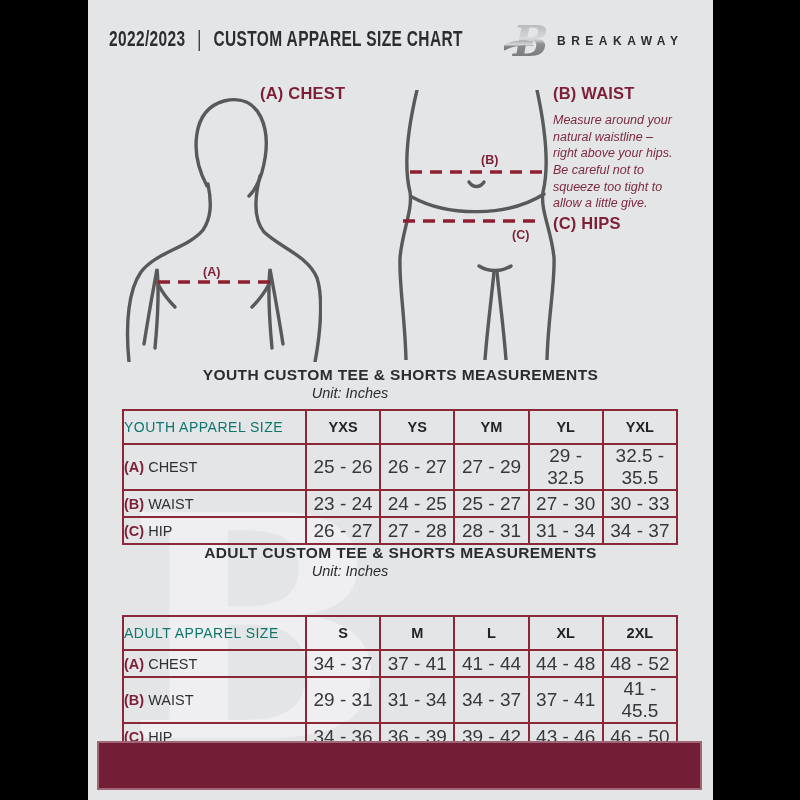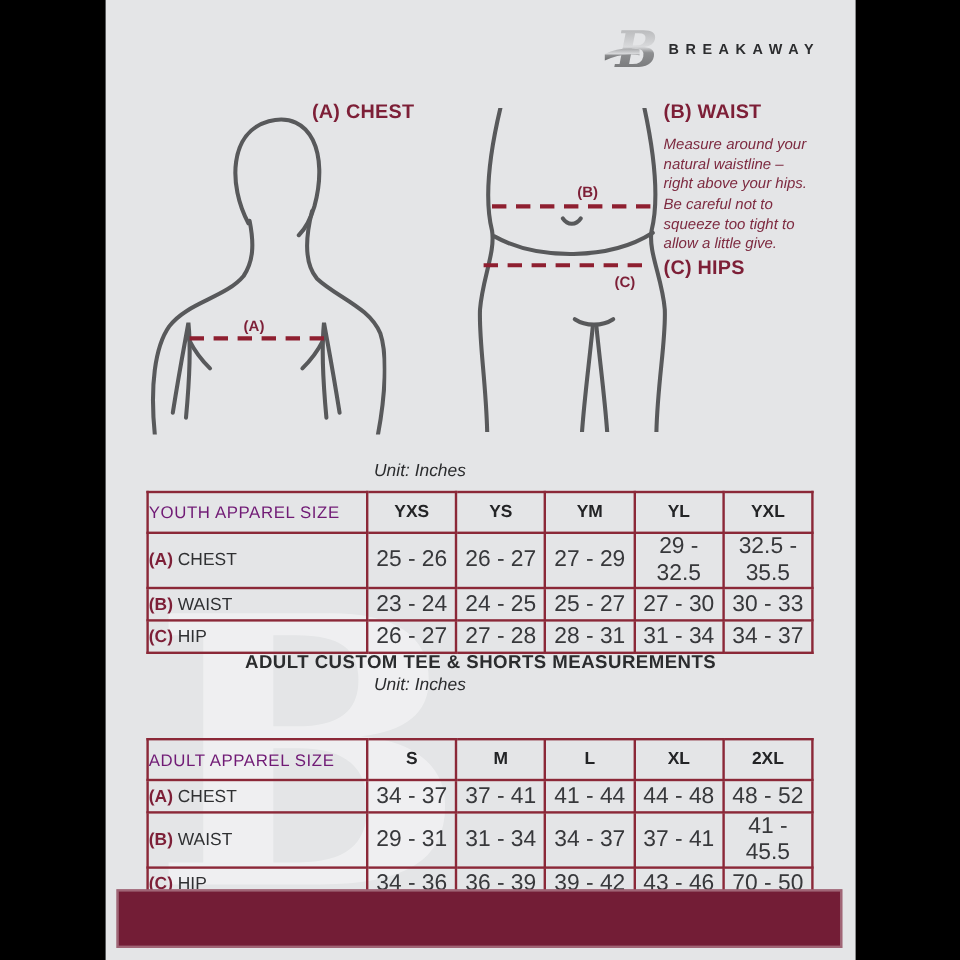--- a/index.html
+++ b/index.html
@@ -47,38 +47,45 @@
             font-style:italic;color:#2b2c2e;z-index:1;}
   .t-youth-title{top:366px;} .t-youth-unit{top:385px;}
   .t-adult-title{top:544px;} .t-adult-unit{top:563px;}
   .tbl-wrap{position:absolute;left:34px;width:556px;z-index:1;}
   .t-youth{top:409px;} .t-adult{top:615px;border-radius:28px;}
   table.sizes{border-collapse:collapse;table-layout:fixed;width:556px;background:transparent;}
   table.sizes td{border:2px solid #8b2838;padding:0;}
   table.sizes tr:first-child td{height:34px;}
   table.sizes tr td{height:27px;}
   .c-first{width:183px;text-align:left;padding-left:17px;}
-  .h-first{font-size:14px;letter-spacing:.5px;color:#701a75;}
+  .h-first{font-size:14px;letter-spacing:.5px;color:#0f766e;}
   .c-size{font-weight:bold;font-size:14.5px;text-align:center;color:#232426;}
   .c-val{font-size:19px;text-align:center;color:#37383b;}
   .c-lab{font-size:14.5px;color:#2f3032;}
   .pfx{color:#7d1f37;font-weight:bold;}
 
   
   .footer-bar{position:absolute;left:9px;top:741px;width:605px;height:49px;background:#731d36;
               border:2px solid rgba(255,255,255,.32);z-index:1;}
 </style>
 </head>
 <body>
 
 <div class="stage">
   <div class="page">
 
     <div class="watermark">B</div>
 
+    <div class="hdr">
+      <span class="hdr-inner">
+        <span>2022/2023</span>
+        <span class="pipe">|</span>
+        <span>CUSTOM APPAREL SIZE CHART</span>
+      </span>
+    </div>
 
     <svg class="logo" width="46" height="50" viewBox="0 0 46 50">
       <defs>
         <linearGradient id="met" x1="0" y1="0" x2="0" y2="1">
           <stop offset="0" stop-color="#a8a9ab"></stop>
           <stop offset="0.45" stop-color="#d9dadc"></stop>
           <stop offset="0.55" stop-color="#8e8f91"></stop>
           <stop offset="1" stop-color="#6a6b6d"></stop>
         </linearGradient>
       </defs>
@@ -123,20 +130,21 @@
 natural waistline –
 right above your hips.
 Be careful not to
 squeeze too tight to
 allow a little give.</p>
     </div>
     <div class="guide g-hips">
       <h3>(C) HIPS</h3>
     </div>
 
+    <div class="tbl-title t-youth-title">YOUTH CUSTOM TEE &amp; SHORTS MEASUREMENTS</div>
     <div class="tbl-unit t-youth-unit">Unit: Inches</div>
     <div class="tbl-wrap t-youth">
         <table class="sizes">
           <tbody>
             <tr>
               <td class="c-first h-first">YOUTH APPAREL SIZE</td>
               <td class="c-size">YXS</td>
               <td class="c-size">YS</td>
               <td class="c-size">YM</td>
               <td class="c-size">YL</td>
@@ -198,21 +206,21 @@
               <td class="c-val">34 - 37</td>
               <td class="c-val">37 - 41</td>
               <td class="c-val">41 - 45.5</td>
             </tr>
             <tr>
               <td class="c-first c-lab"><span class="pfx">(C)</span> HIP</td>
               <td class="c-val">34 - 36</td>
               <td class="c-val">36 - 39</td>
               <td class="c-val">39 - 42</td>
               <td class="c-val">43 - 46</td>
-              <td class="c-val">70 - 50</td>
+              <td class="c-val">46 - 50</td>
             </tr>
           </tbody>
         </table>
       </div>
 
     <div class="footer-bar"></div>
   </div>
 </div>
 
 </body></html>

